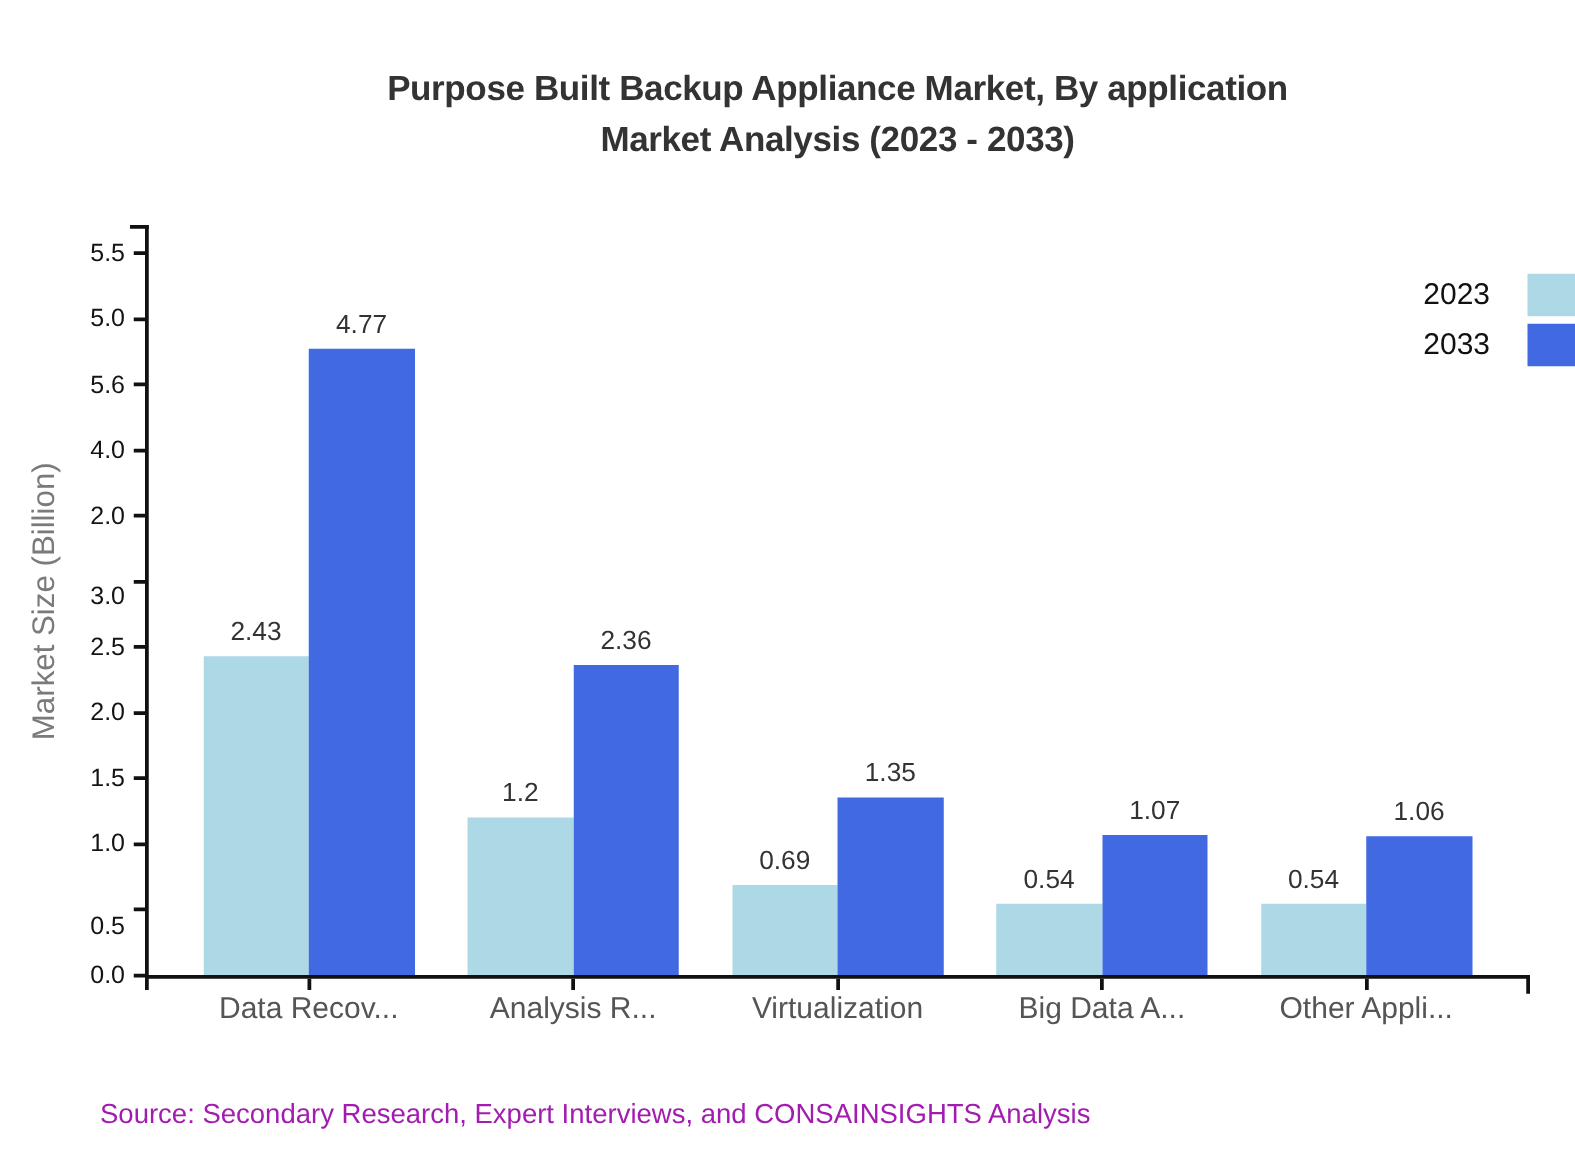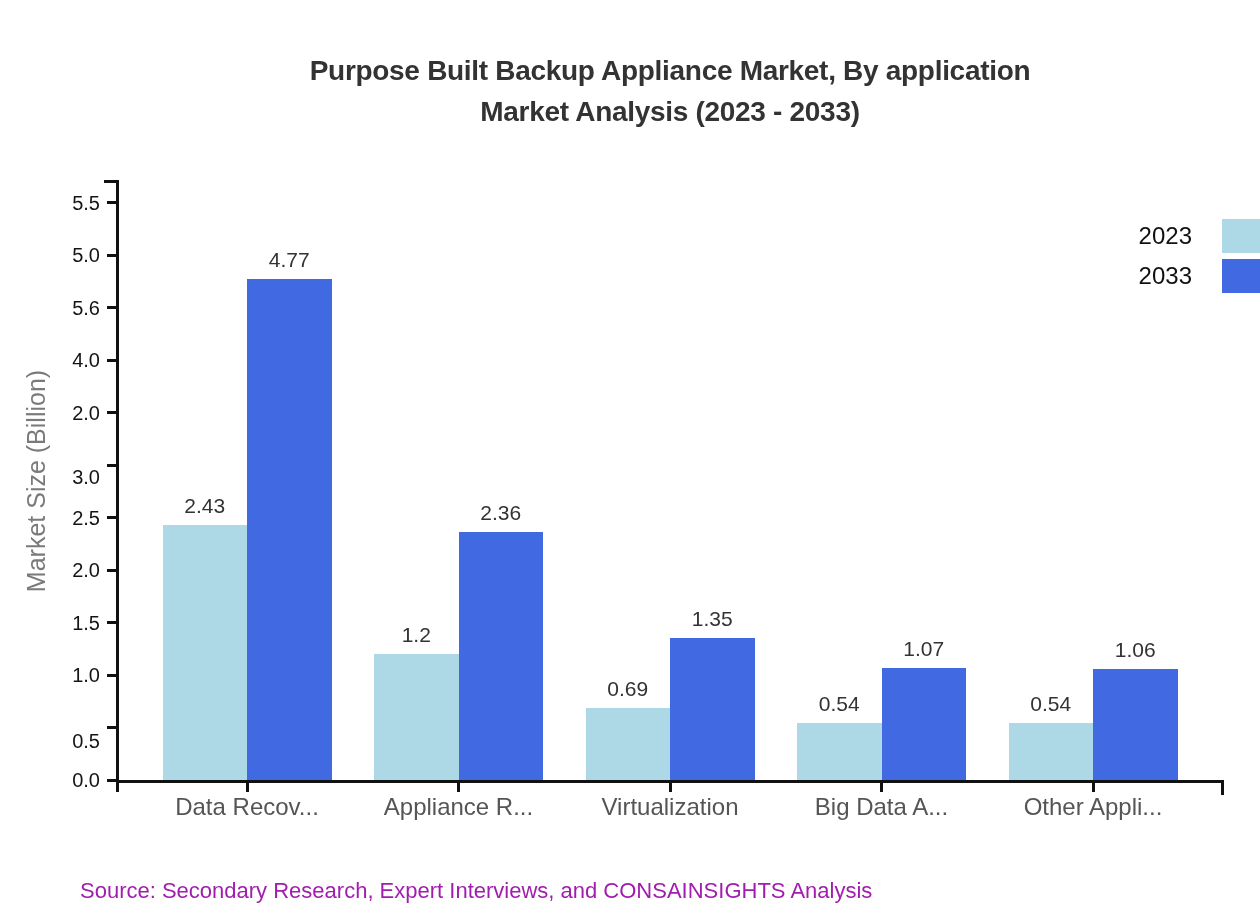--- a/index.html
+++ b/index.html
@@ -94,21 +94,21 @@
       <div class="ytick" style="left: 107px; top: 201px;"></div>
       <div class="yticklabel" style="left: 40px; top: 190.5px;">5.5</div>
       <div class="xtick" style="left: 116px; top: 783px;"></div>
       <div class="xtick" style="left: 245.5px; top: 783px;"></div>
       <div class="catlabel" style="left: 141px; top: 793px;">Data Recov...</div>
       <div class="bar" style="left: 162.5px; top: 524.85px; width: 84.5px; height: 255.15px; background: rgb(173, 216, 230);"></div>
       <div class="barlabel" style="left: 144.75px; top: 492.85px;">2.43</div>
       <div class="bar" style="left: 247px; top: 279.15px; width: 84.5px; height: 500.85px; background: rgb(65, 105, 225);"></div>
       <div class="barlabel" style="left: 229.25px; top: 247.15px;">4.77</div>
       <div class="xtick" style="left: 457px; top: 783px;"></div>
-      <div class="catlabel" style="left: 352.5px; top: 793px;">Appliance R...</div>
+      <div class="catlabel" style="left: 352.5px; top: 793px;">Analysis R...</div>
       <div class="bar" style="left: 374px; top: 654px; width: 84.5px; height: 126px; background: rgb(173, 216, 230);"></div>
       <div class="barlabel" style="left: 356.25px; top: 622px;">1.2</div>
       <div class="bar" style="left: 458.5px; top: 532.2px; width: 84.5px; height: 247.8px; background: rgb(65, 105, 225);"></div>
       <div class="barlabel" style="left: 440.75px; top: 500.2px;">2.36</div>
       <div class="xtick" style="left: 668.5px; top: 783px;"></div>
       <div class="catlabel" style="left: 564px; top: 793px;">Virtualization</div>
       <div class="bar" style="left: 585.5px; top: 707.55px; width: 84.5px; height: 72.45px; background: rgb(173, 216, 230);"></div>
       <div class="barlabel" style="left: 567.75px; top: 675.55px;">0.69</div>
       <div class="bar" style="left: 670px; top: 638.25px; width: 84.5px; height: 141.75px; background: rgb(65, 105, 225);"></div>
       <div class="barlabel" style="left: 652.25px; top: 606.25px;">1.35</div>

